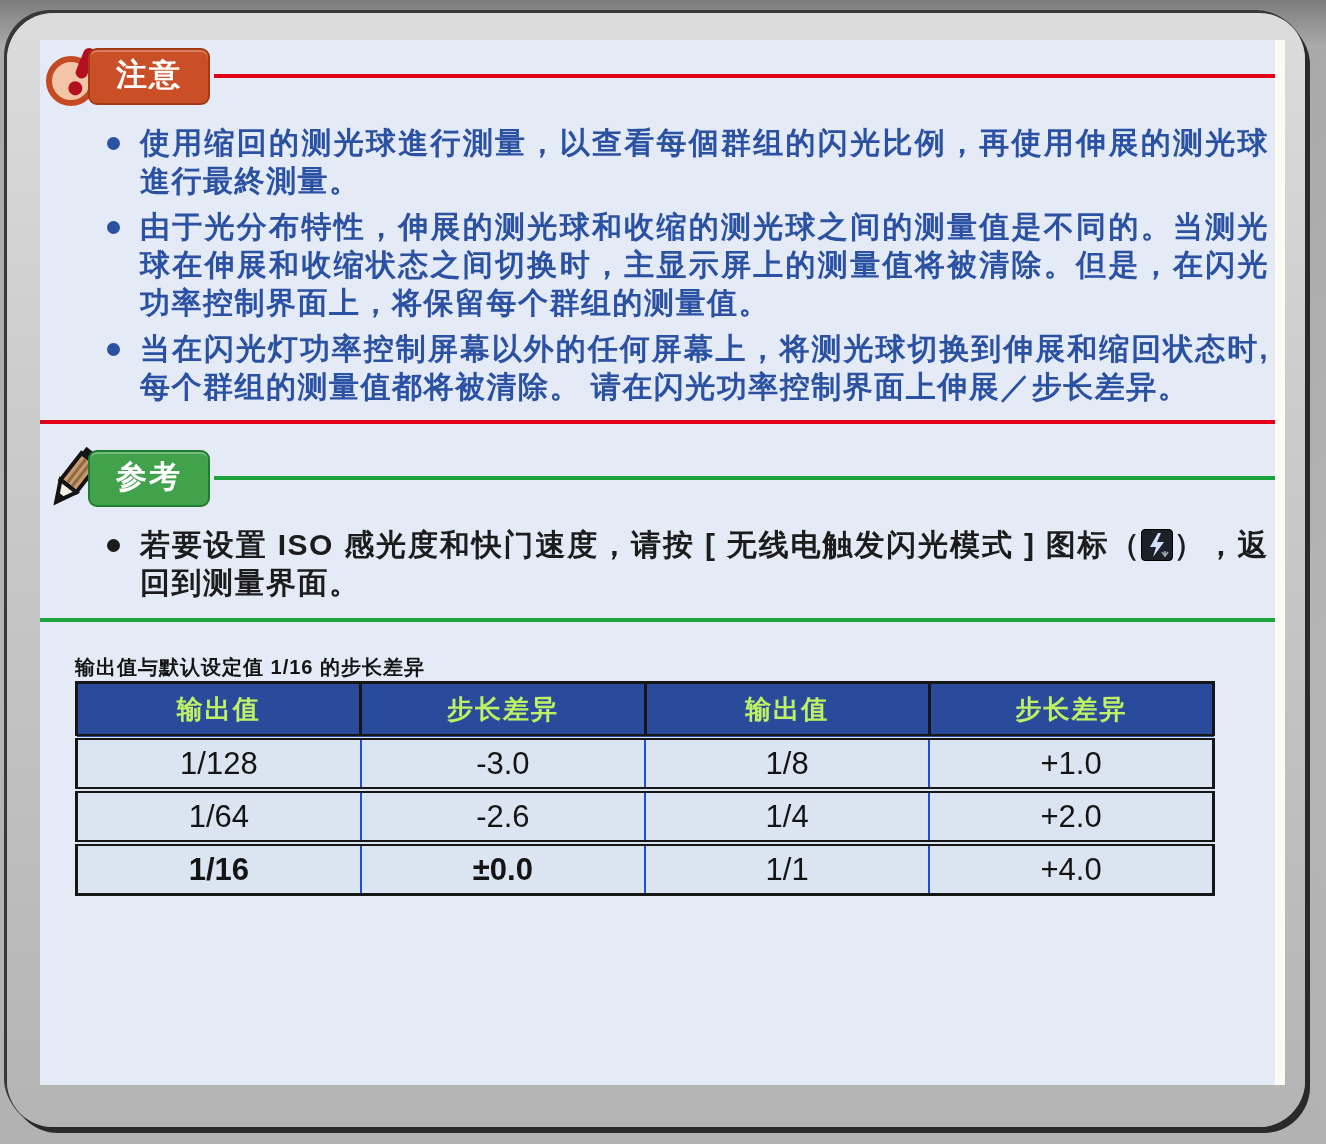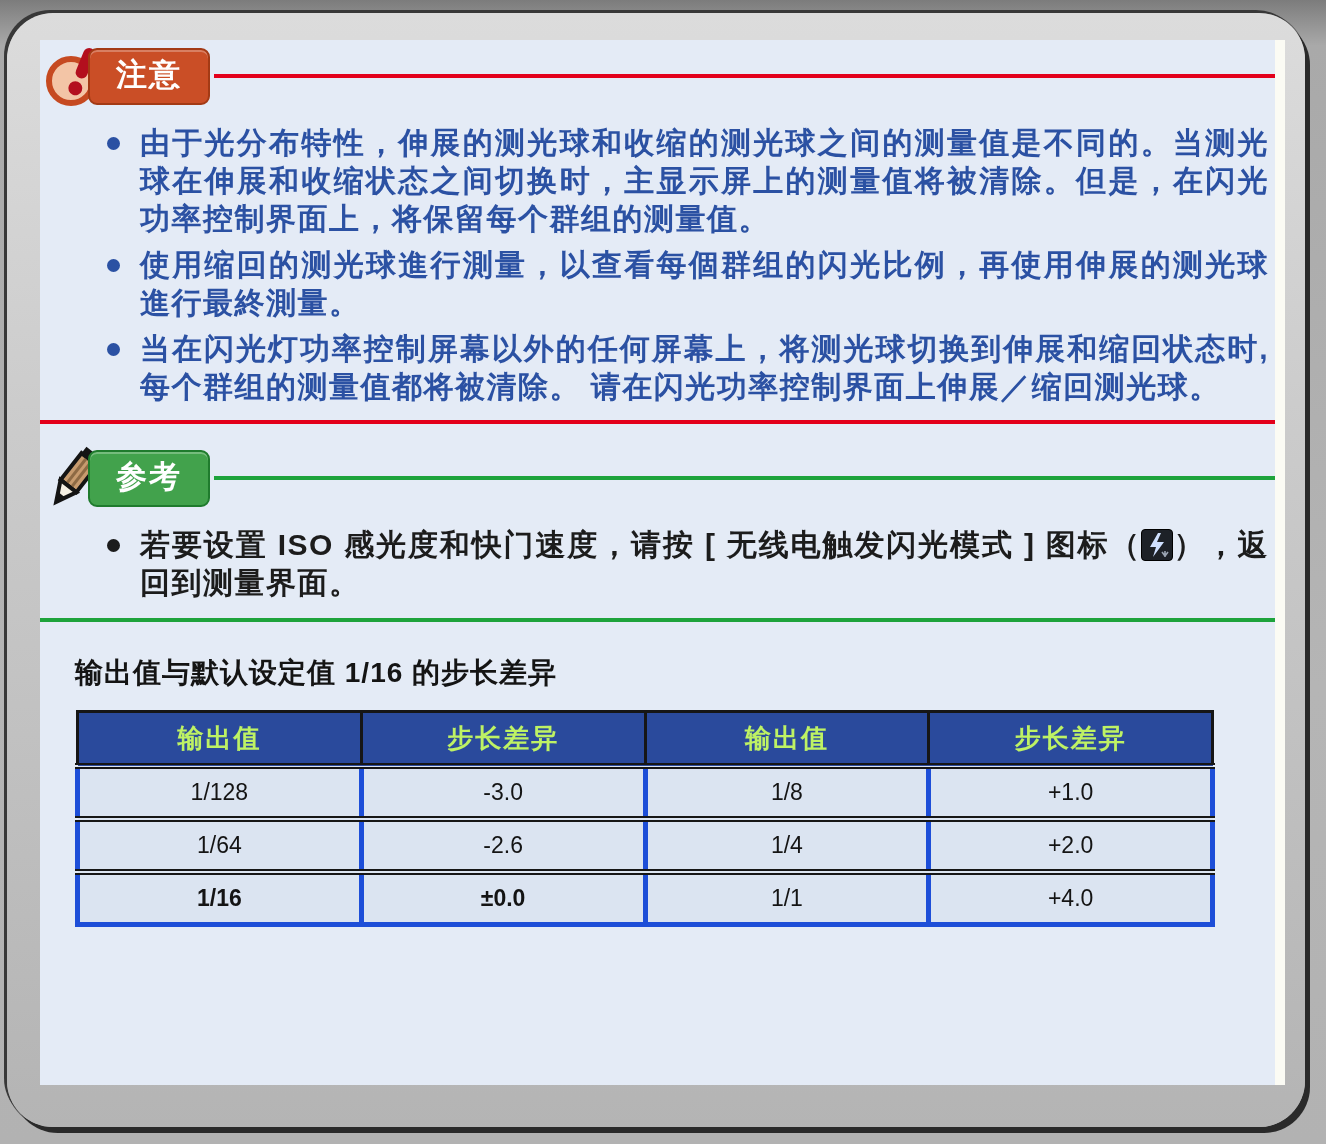--- a/index.html
+++ b/index.html
@@ -57,32 +57,32 @@
 
   
   .flash-chip {
     display:inline-block; width:30px; height:30px; vertical-align:-5px;
     background:#1d2127; border-radius:4px; border:1px solid #000;
   }
 
   
   .table-block { margin:32px 0 0 35px; }
   .table-title {
-    font-size:28px; font-weight:600; color:#141414;
-    letter-spacing:1px; margin-bottom:18px;
+    font-size:20px; font-weight:600; color:#141414;
+    letter-spacing:1px; 
   }
   table.steps { width:1140px; border-collapse:collapse; border:3px solid #161616; }
   table.steps th {
     background:#2a4a9c; color:#bef264; font-size:26px; font-weight:bold;
     height:48px; border:3px solid #161616; border-bottom:6px double #161616;
     letter-spacing:2px;
   }
   table.steps td {
-    background:#dbe4f1; color:#141414; font-size:23px; text-align:center;
-    height:45px; border:5px solid #1d4ed8; width:25%;
+    background:#dbe4f1; color:#141414; font-size:31px; text-align:center;
+    height:45px; border:2px solid #1d4ed8; width:25%;
   }
   table.steps tbody tr:not(:last-child) td { border-bottom:6px double #161616; }
   td.bold { font-weight:bold; }
 </style>
 </head>
 <body>
 
 <div class="sheet">
   <div class="content">
 
@@ -92,23 +92,23 @@
         <g transform="rotate(22 36 30)">
           <rect x="31" y="2" width="12" height="32" rx="6" fill="#b30f1e"></rect>
           <circle cx="37" cy="45" r="7" fill="#b30f1e"></circle>
         </g>
       </svg>
       <div class="badge badge-note">注意</div>
       <div class="rule rule-red"></div>
     </div>
 
     <ul class="bullets blue-text">
+      <li>使用缩回的测光球進行測量，以查看每個群组的闪光比例，再使用伸展的测光球進行最終測量。</li>
       <li>由于光分布特性，伸展的测光球和收缩的测光球之间的测量值是不同的。当测光球在伸展和收缩状态之间切换时，主显示屏上的测量值将被清除。但是，在闪光功率控制界面上，将保留每个群组的测量值。</li>
-      <li>使用缩回的测光球進行測量，以查看每個群组的闪光比例，再使用伸展的测光球進行最終測量。</li>
-      <li>当在闪光灯功率控制屏幕以外的任何屏幕上，将测光球切换到伸展和缩回状态时,每个群组的测量值都将被清除。 请在闪光功率控制界面上伸展／缩回测光球。</li>
+      <li>当在闪光灯功率控制屏幕以外的任何屏幕上，将测光球切换到伸展和缩回状态时,每个群组的测量值都将被清除。 请在闪光功率控制界面上伸展／步长差异。</li>
     </ul>
 
     <div class="sep sep-red"></div>
 
     <div class="sec-header ref-header">
       <svg class="sec-icon" viewBox="0 0 60 66">
         <g transform="rotate(38 30 33)">
           <rect x="20" y="0" width="20" height="9" fill="#141414"></rect>
           <rect x="20" y="8" width="20" height="34" fill="#c79b6e" stroke="#141414" stroke-width="4"></rect>
           <line x1="27" y1="10" x2="27" y2="40" stroke="#8d6a44" stroke-width="3"></line>

